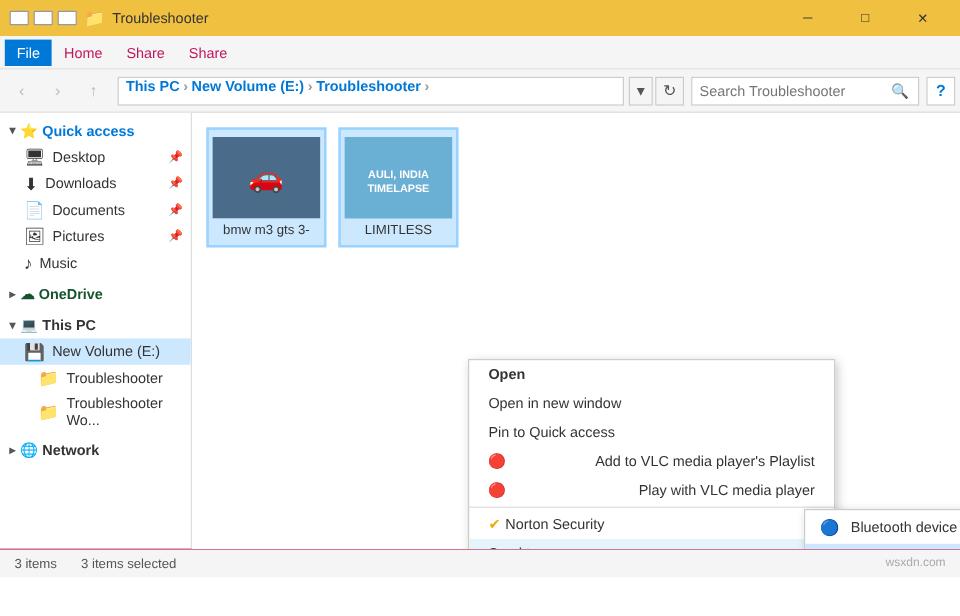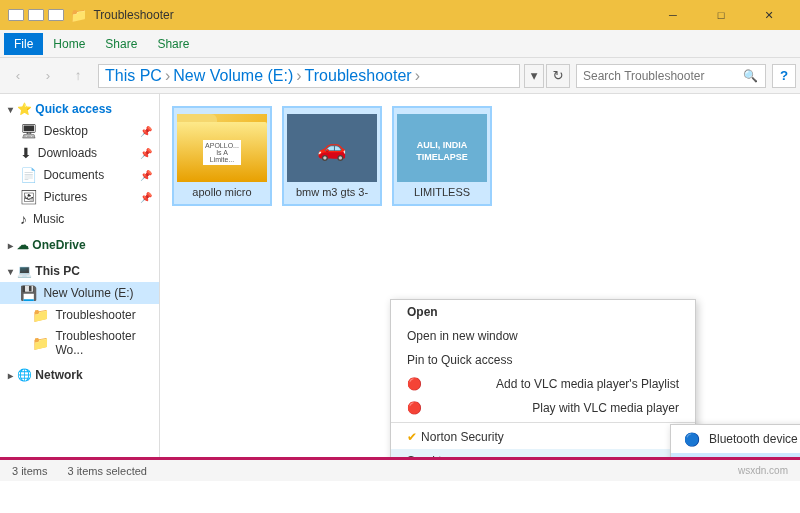--- a/index.html
+++ b/index.html
@@ -17,21 +17,21 @@
     .title-text { font-size: 12px; color: #333; }
     .title-bar-right { display: flex; gap: 2px; }
     .win-btn { width: 46px; height: 30px; display: flex; align-items: center; justify-content: center; font-size: 11px; cursor: pointer; color: #333; background: transparent; border: none; }
 
     
     .menu-bar {
       display: flex; align-items: center; height: 28px; background: #f5f5f5;
       border-bottom: 1px solid #ddd; padding: 0 4px;
     }
     .menu-item {
-      padding: 4px 10px; font-size: 12px; cursor: pointer; color: #15803d;
+      padding: 4px 10px; font-size: 12px; cursor: pointer; color: #be185d;
     }
     .menu-item.active { background: #0078d7; color: #fff; }
 
     
     .toolbar {
       display: flex; align-items: center; height: 36px; background: #f5f5f5;
       border-bottom: 1px solid #ddd; padding: 0 4px; gap: 2px;
     }
     .nav-btn { width: 28px; height: 28px; display: flex; align-items: center; justify-content: center; cursor: pointer; border: none; background: transparent; color: #555; }
     .nav-btn.disabled { color: #bbb; cursor: default; }
@@ -81,21 +81,21 @@
       width: 100px; padding: 6px; cursor: pointer; border: 2px solid transparent;
     }
     .file-item.selected { background: #cce8ff; border-color: #99d1ff; }
     .file-thumb {
       width: 90px; height: 68px; background: #ddd; position: relative; overflow: hidden;
     }
     .file-name { font-size: 11px; text-align: center; margin-top: 4px; color: #333; word-break: break-word; }
 
     
     .status-bar {
-      height: 24px; background: #f5f5f5; border-top: 3px solid #be185d;
+      height: 24px; background: #f5f5f5; border-top: 1px solid #be185d;
       display: flex; align-items: center; padding: 0 12px; gap: 20px; font-size: 11px; color: #555;
     }
 
     
     .context-menu {
       position: absolute; background: #fff; border: 1px solid #ccc;
       box-shadow: 2px 2px 8px rgba(0,0,0,0.2); z-index: 100;
       left: 230px; top: 205px; width: 306px;
       font-size: 12px;
     }
@@ -173,21 +173,21 @@
   <div class="menu-item">Home</div>
   <div class="menu-item">Share</div>
   <div class="menu-item">Share</div>
 </div>
 
 <div class="toolbar">
   <button class="nav-btn disabled">‹</button>
   <button class="nav-btn disabled">›</button>
   <button class="nav-btn disabled">↑</button>
 
-  <div class="breadcrumb" style="flex:1; display:flex; align-items:center; height:24px; border:1px solid #ccc; padding:0 6px; font-size:16px; margin-left:4px;">
+  <div class="breadcrumb" style="flex:1; display:flex; align-items:flex-start; height:24px; border:1px solid #ccc; padding:0 6px; font-size:12px; margin-left:4px;font-weight:bold;">
     <span>This PC</span>
     <span class="sep"> › </span>
     <span>New Volume (E:)</span>
     <span class="sep"> › </span>
     <span>Troubleshooter</span>
     <span class="sep"> › </span>
   </div>
   <button class="refresh-btn" style="width:20px; border:1px solid #ccc; margin-left:2px;">▾</button>
   <button class="refresh-btn" style="width:24px; border:1px solid #ccc;">↻</button>
   <div class="search-box" style="margin-left:4px;">
@@ -262,30 +262,20 @@
       <div class="sidebar-header">
         <span class="chevron">▸</span>
         <span>🌐 Network</span>
       </div>
     </div>
   </div>
 
   <div class="content-area" style="position:relative;">
     <div class="file-grid">
 
-      <div class="file-item selected">
-        <div class="file-thumb">
-          <div class="folder-bg">
-            <div class="folder-inner" style="display:flex; align-items:center; justify-content:center; font-size:8px; color:#fff; text-align:center; padding:2px;">
-              <span style="font-size:7px; color:#555; background:#fff; padding:2px; margin:2px; max-width:80px; overflow:hidden;">APOLLO...<br>Is A<br>Limite...</span>
-            </div>
-          </div>
-        </div>
-        <div class="file-name">apollo micro</div>
-      </div>
 
       <div class="file-item selected">
         <div class="file-thumb">
           <div class="car-thumb">
             🚗
           </div>
         </div>
         <div class="file-name">bmw m3 gts 3-</div>
       </div>
 

